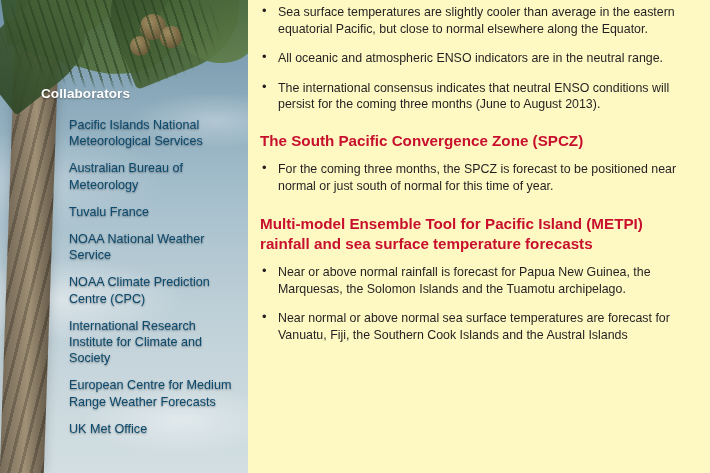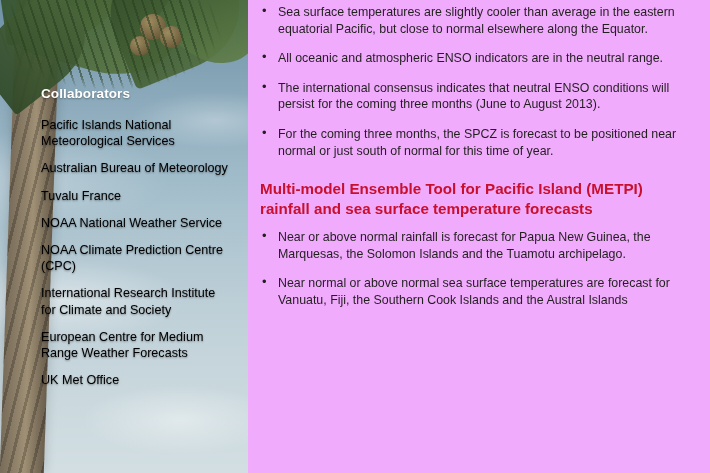--- a/index.html
+++ b/index.html
@@ -104,35 +104,36 @@
     margin: 0 0 16px 0;
     text-shadow: 0 1px 2px rgba(0,0,0,0.35);
     letter-spacing: 0.1px;
   }
   .collab-list {
     list-style: none;
     margin: 0;
     padding: 0;
   }
   .collab-list li {
-    color: #000000;
+    color: #0c4a6e;
     font-size: 12.6px;
     line-height: 16.2px;
     margin-bottom: 11px;
     text-shadow: 0 1px 2px rgba(0,0,0,0.40);
+    margin-left: 28px;
   }
 
   
   .content {
     position: absolute;
     left: 248px;
     top: 0;
     width: 462px;
     height: 473px;
-    background: #f0abfc;
+    background: #fef9c3;
     padding: 0 22px 0 8px;
     overflow: hidden;
   }
   .content-inner { padding-top: 4px; }
 
   ul.bullets {
     list-style: none;
     margin: 0;
     padding: 0;
   }
@@ -195,20 +196,21 @@
 
 <div class="content">
   <div class="content-inner">
 
     <ul class="bullets">
       <li>Sea surface temperatures are slightly cooler than average in the eastern equatorial Pacific, but close to normal elsewhere along the Equator.</li>
       <li>All oceanic and atmospheric ENSO indicators are in the neutral range.</li>
       <li>The international consensus indicates that neutral ENSO conditions will persist for the coming three months (June to August 2013).</li>
     </ul>
 
+    <h2 class="section">The South Pacific Convergence Zone (SPCZ)</h2>
     <ul class="bullets">
       <li>For the coming three months, the SPCZ is forecast to be positioned near normal or just south of normal for this time of year.</li>
     </ul>
 
     <h2 class="section tight">Multi-model Ensemble Tool for Pacific Island (METPI) rainfall and sea surface temperature forecasts</h2>
     <ul class="bullets">
       <li>Near or above normal rainfall is forecast for Papua New Guinea, the Marquesas, the Solomon Islands and the Tuamotu archipelago.</li>
       <li>Near normal or above normal sea surface temperatures are forecast for Vanuatu, Fiji, the Southern Cook Islands and the Austral Islands</li>
     </ul>
 

